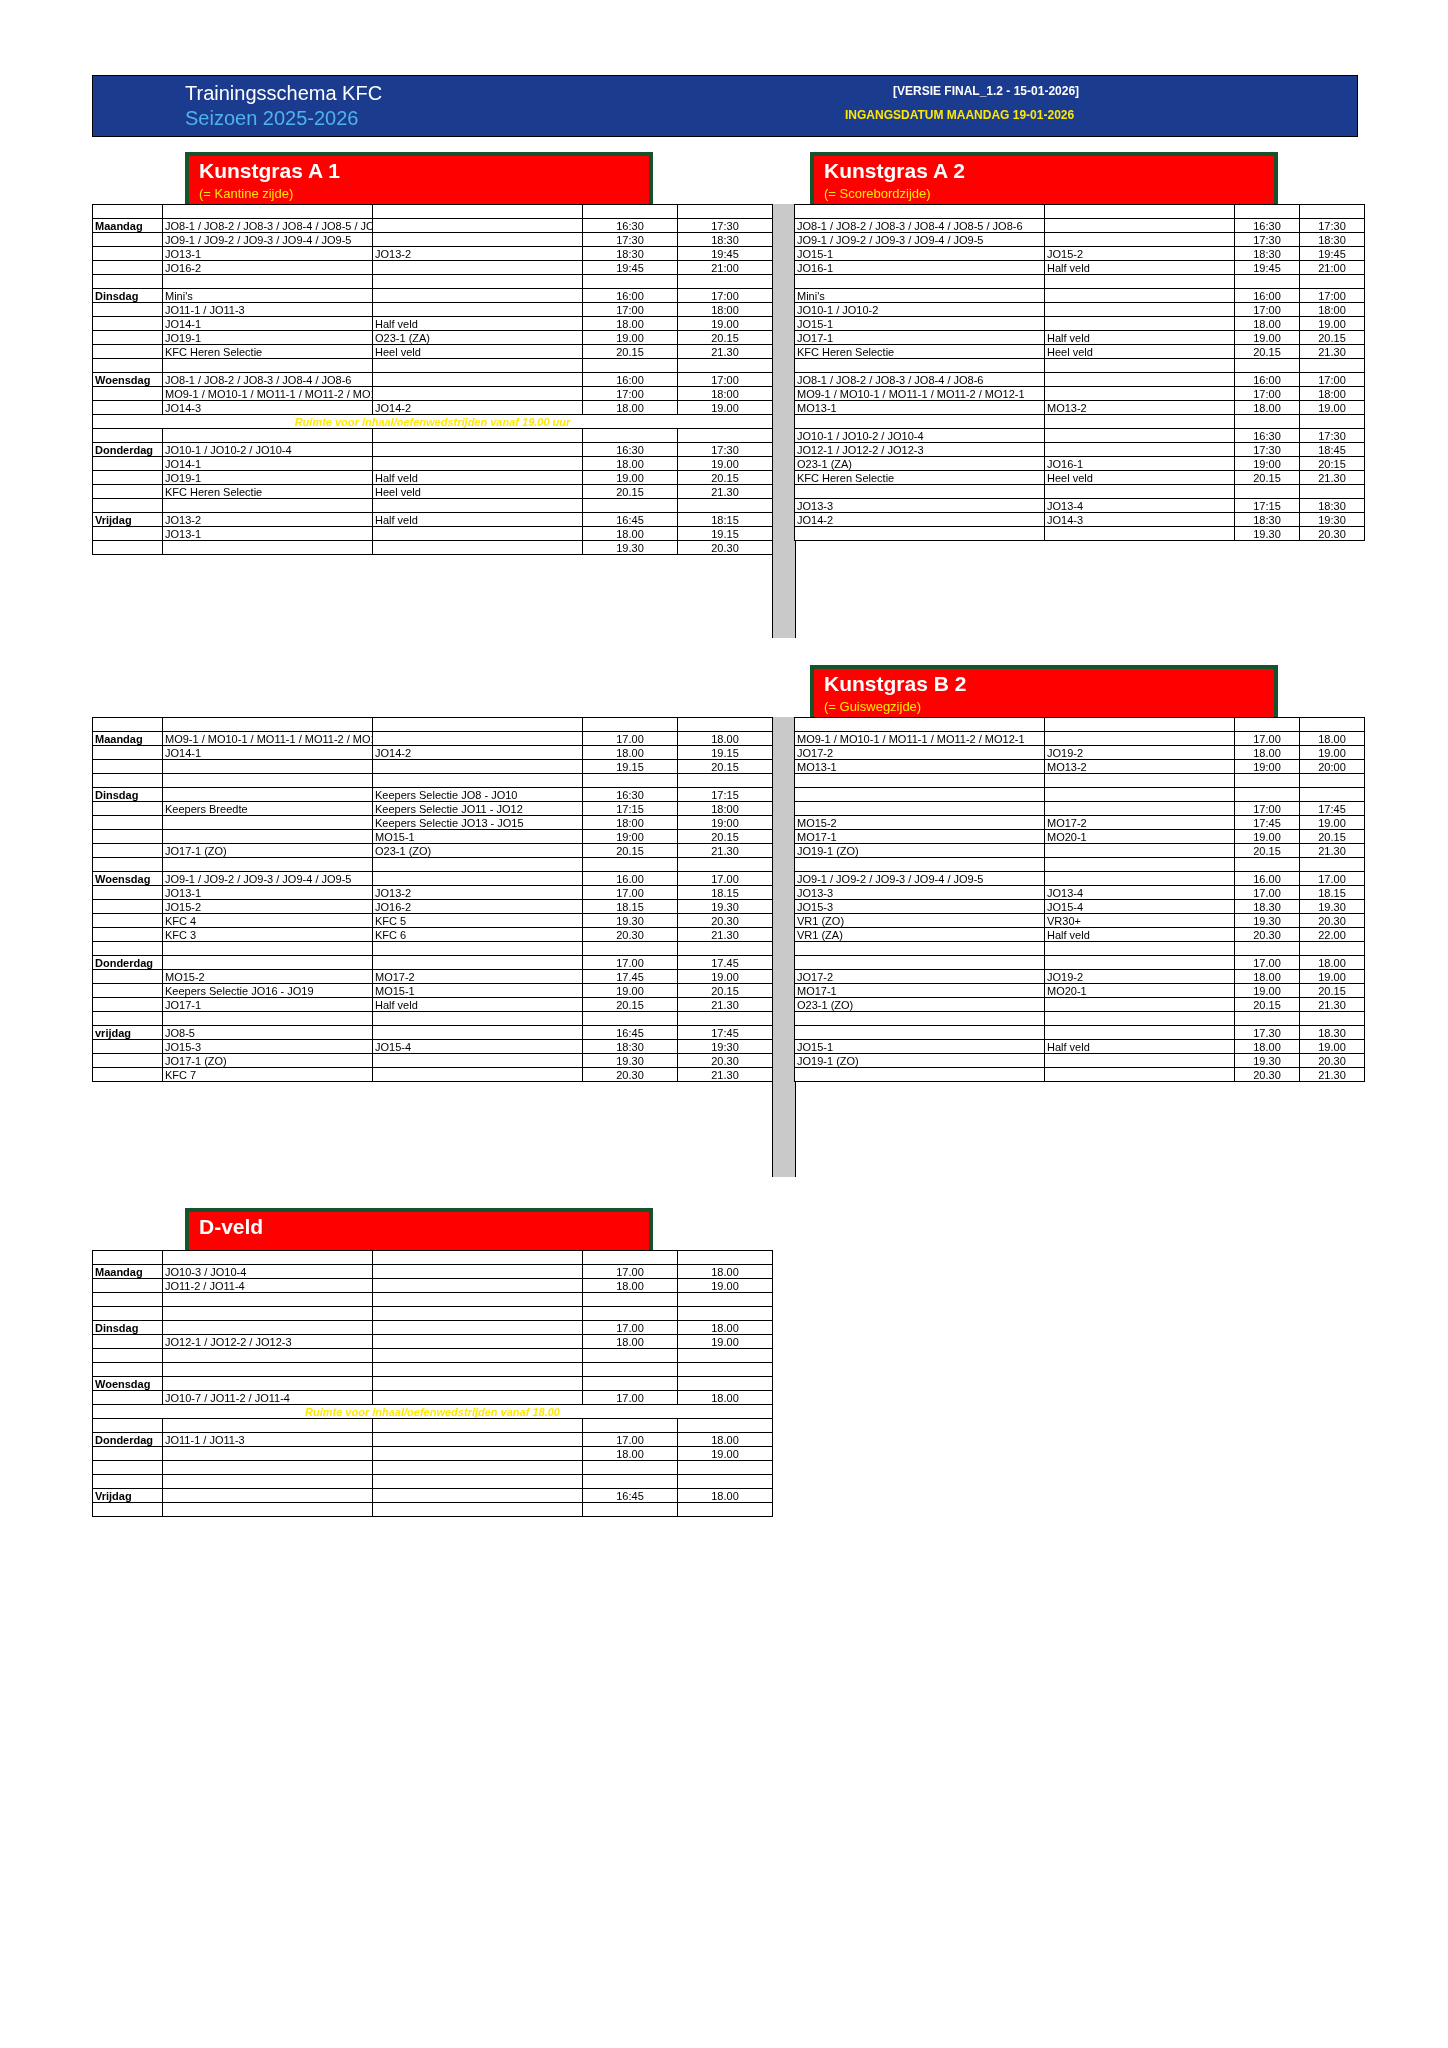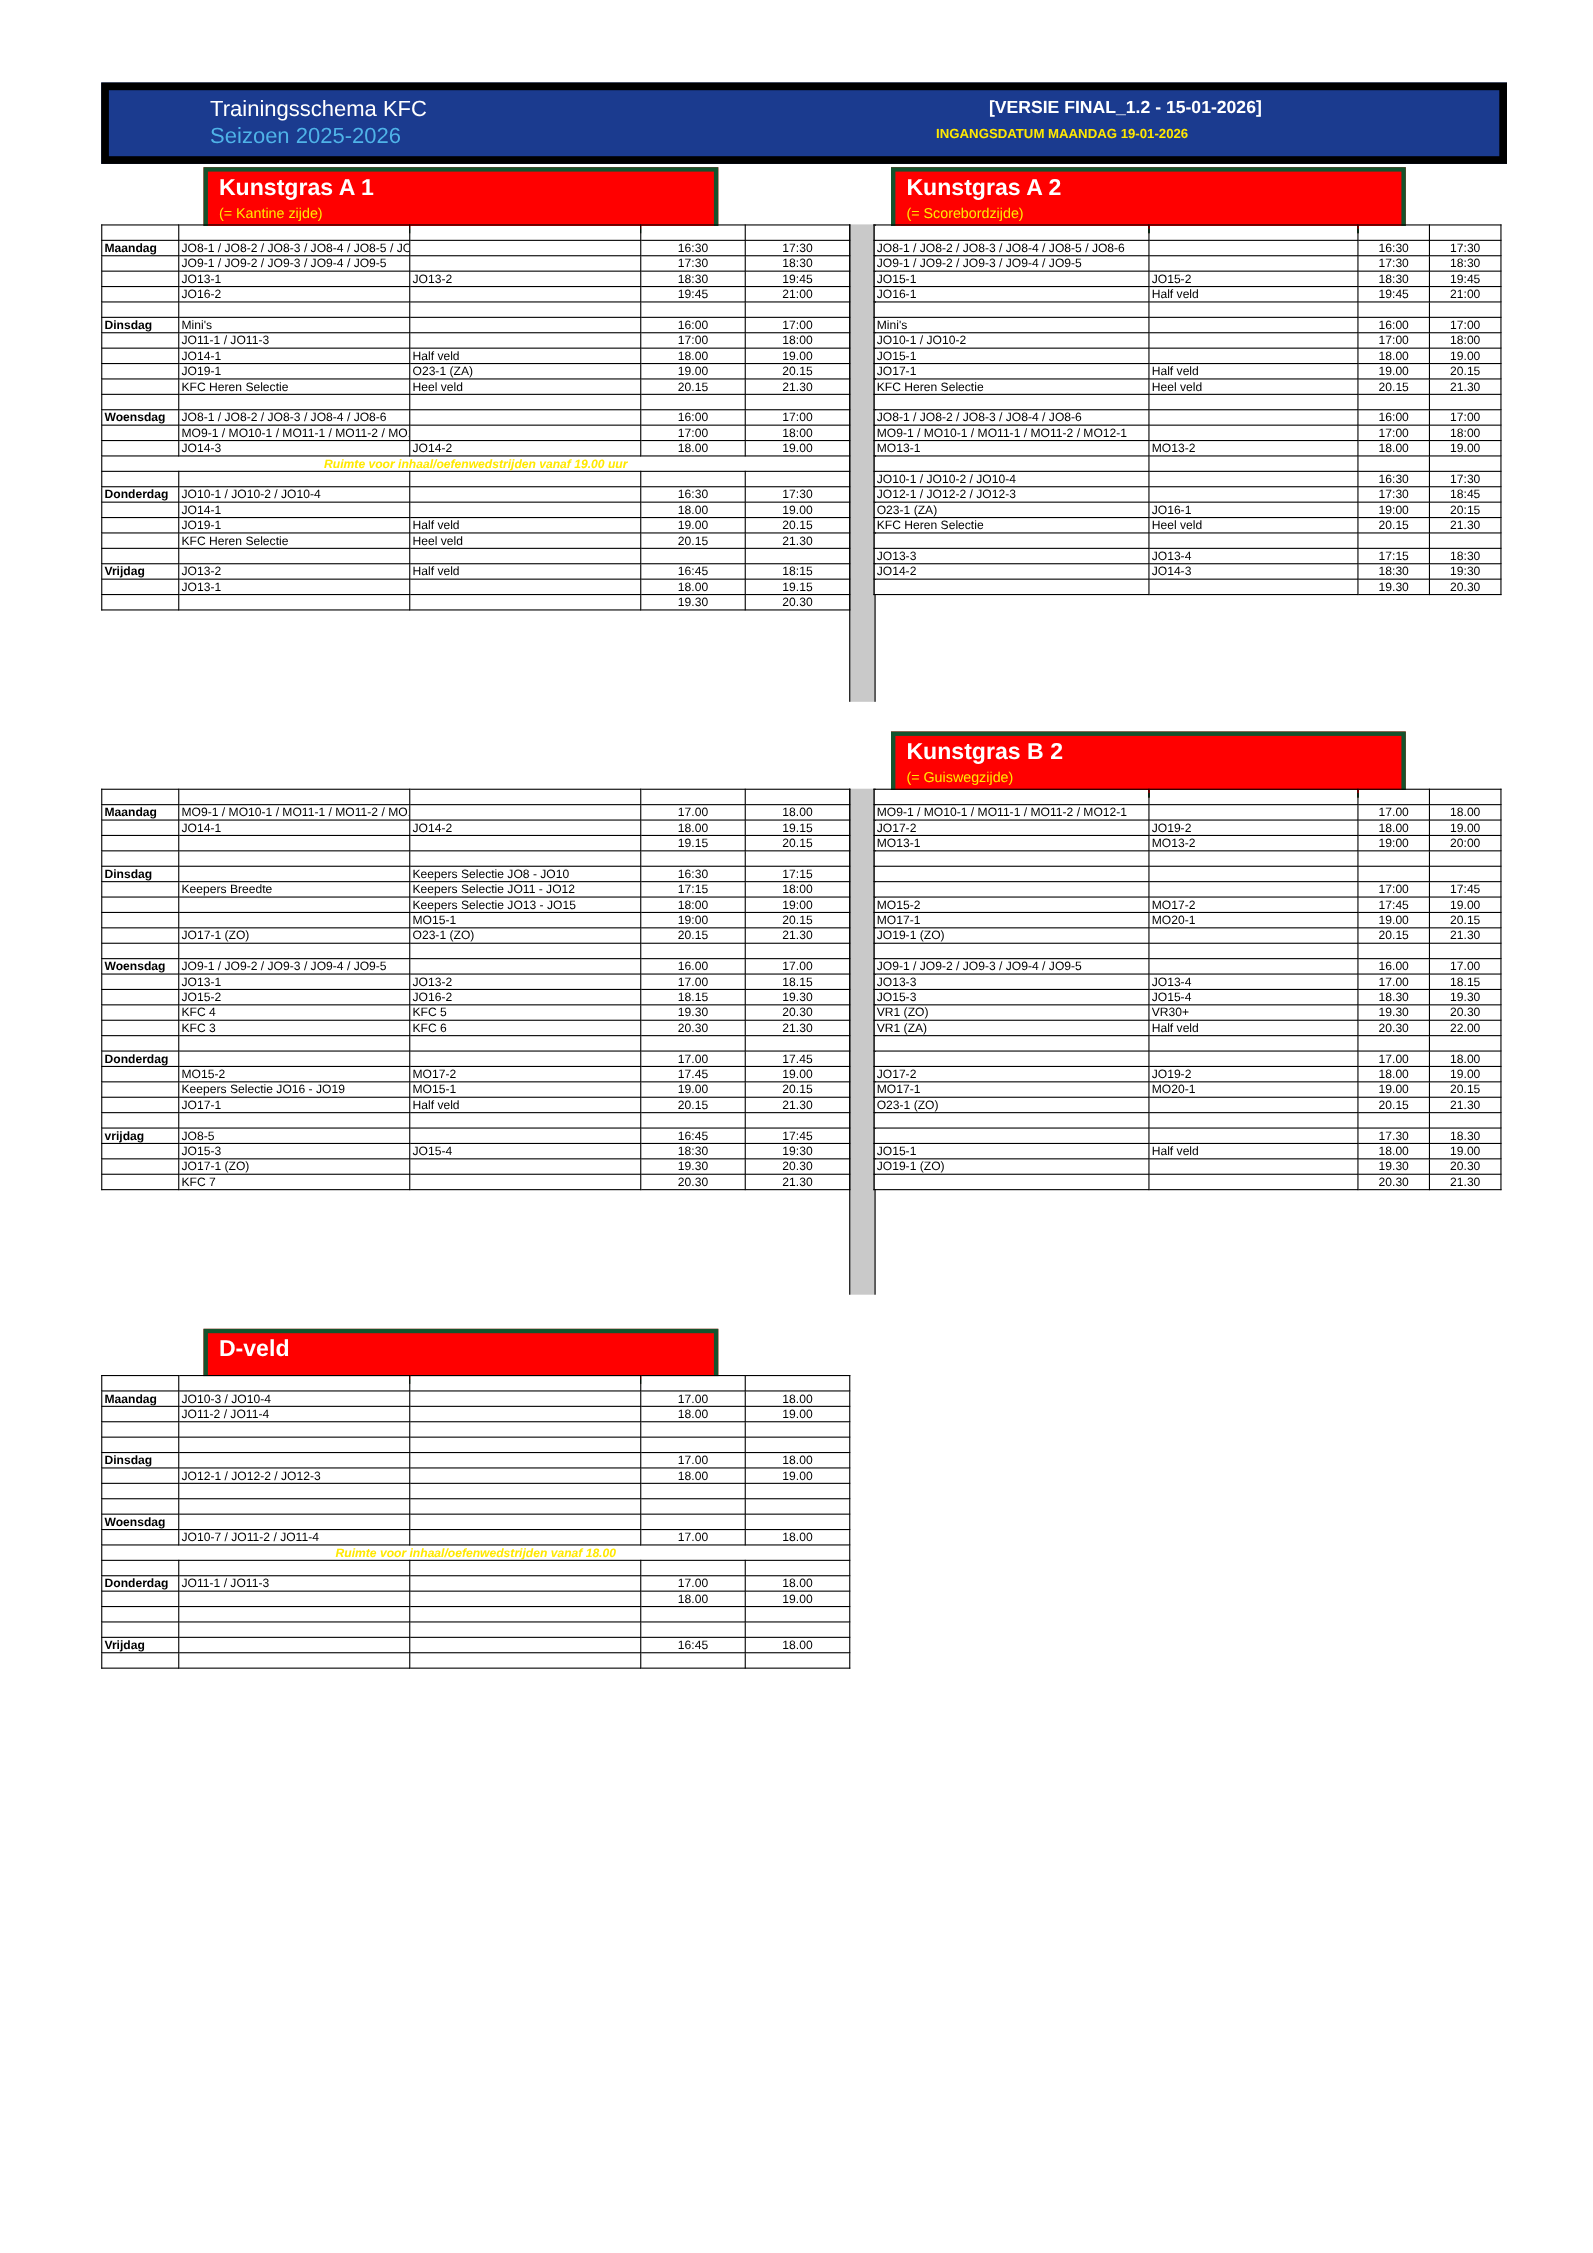--- a/index.html
+++ b/index.html
@@ -9,30 +9,30 @@
     font-family:"Liberation Sans", sans-serif;
     color:#000;
     position:relative;
     overflow:hidden;
   }
   .sheet{position:absolute;left:0;top:0;width:1448px;height:2048px;}
 
   
   .banner{
     position:absolute;left:92px;top:75px;width:1264px;height:60px;
-    background:#1b3b8f;border:7px solid #000000;
+    background:#1b3b8f;border:1px solid #000000;
   }
   .banner .title{
     position:absolute;left:92px;top:6px;font-size:20px;color:#ffffff;
   }
   .banner .season{
     position:absolute;left:92px;top:31px;font-size:20px;color:#4fb3e8;
   }
   .banner .version{
-    position:absolute;left:800px;top:8px;font-size:16px;color:#ffffff;font-weight:bold;
+    position:absolute;left:800px;top:8px;font-size:12px;color:#ffffff;font-weight:bold;
   }
   .banner .start{
     position:absolute;left:752px;top:32px;font-size:12px;color:#ffe800;font-weight:bold;
   }
 
   
   .fieldtitle{
     position:absolute;background:#ff0000;border:4px solid #14532d;
   }
   .fieldtitle .ftname{

